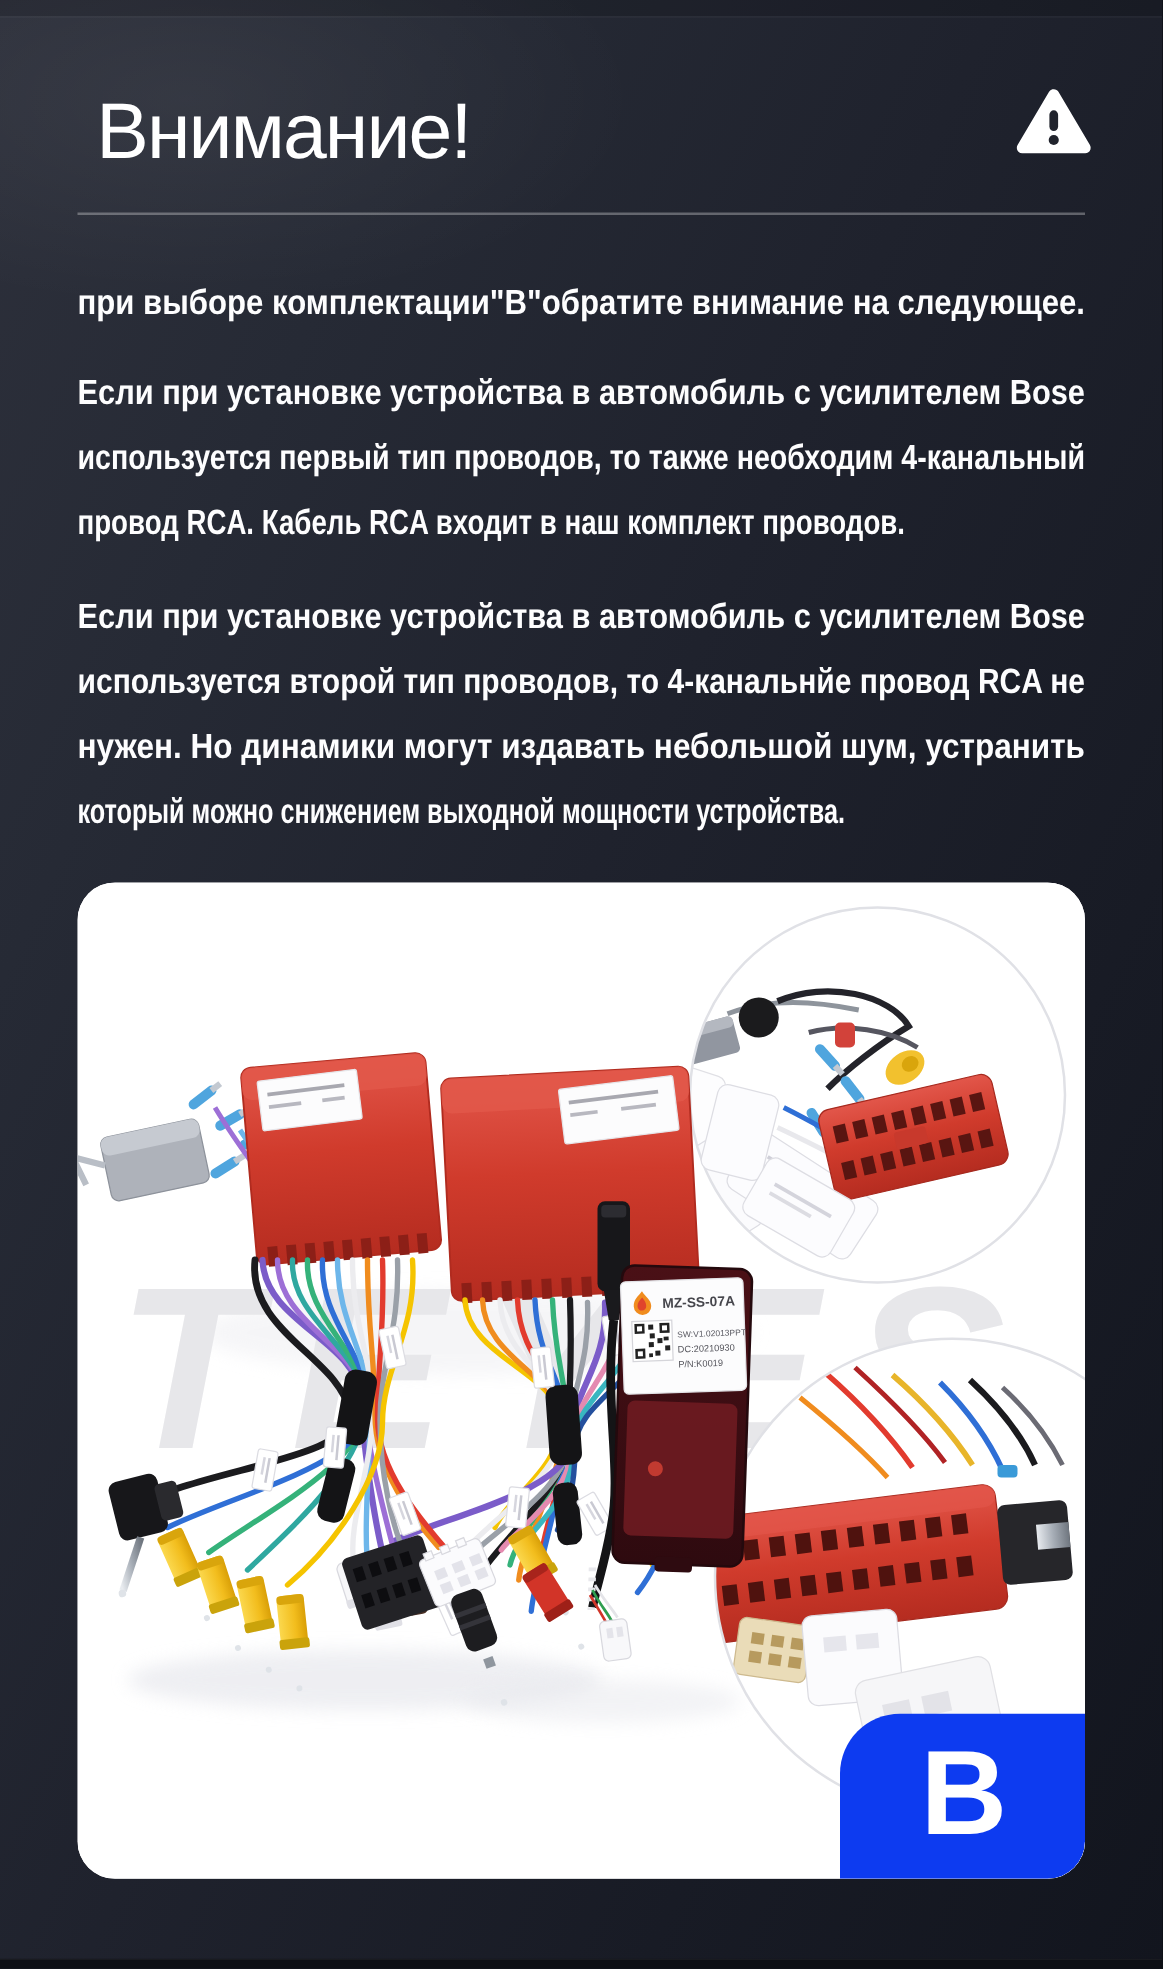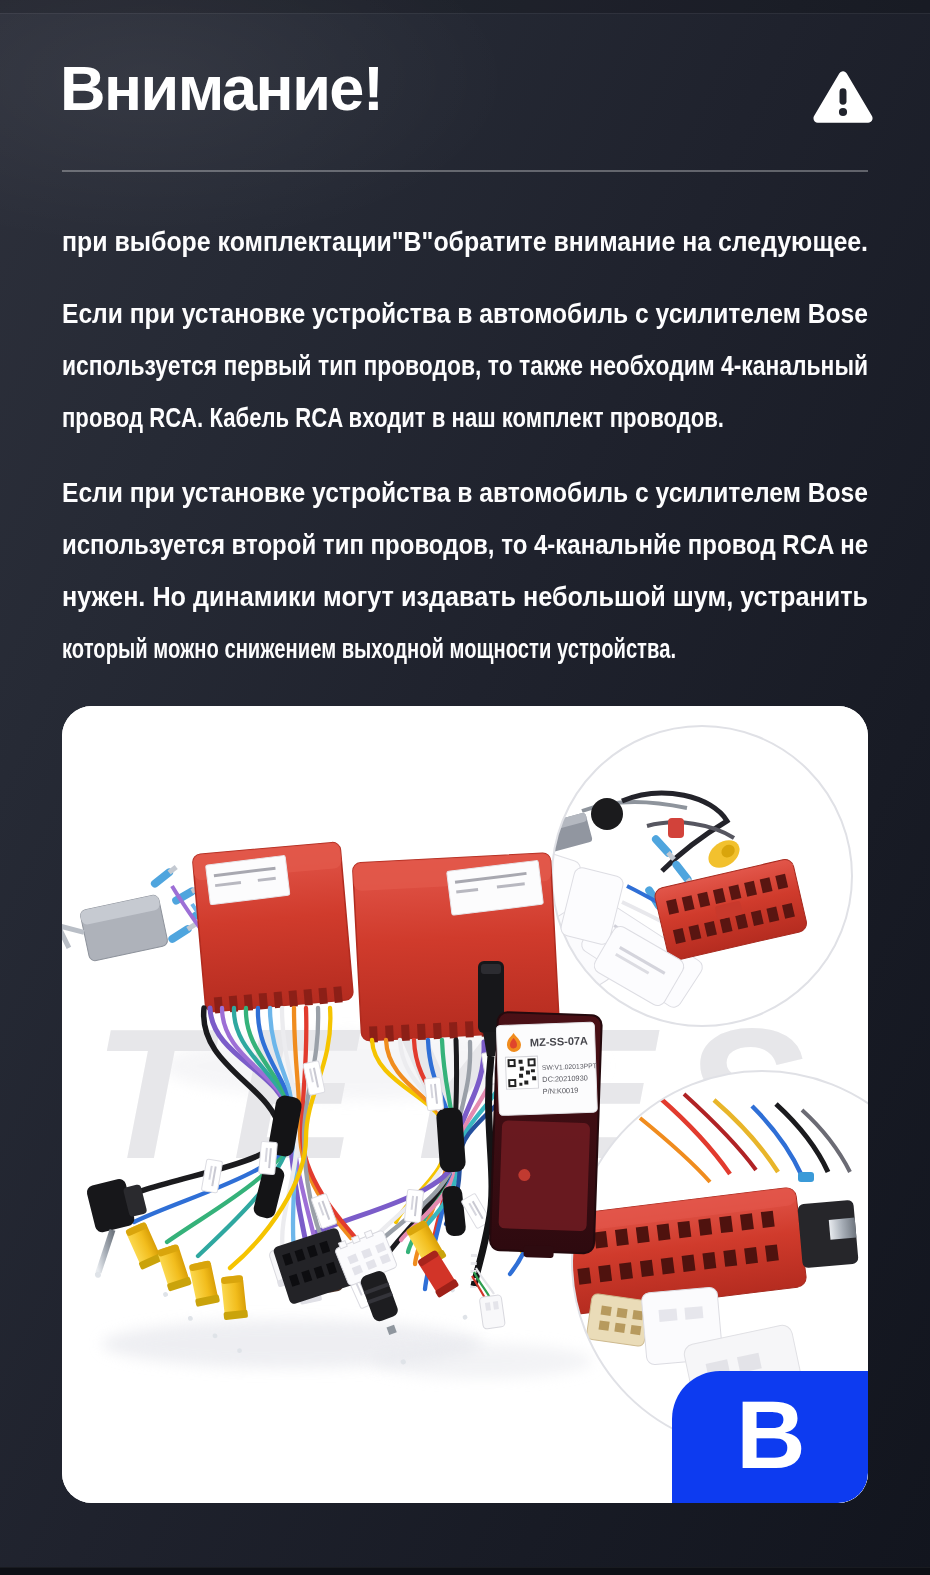--- a/index.html
+++ b/index.html
@@ -9,22 +9,22 @@
     background:linear-gradient(115deg,#2d303b 0%,#262a35 22%,#1f222d 48%,#181b25 75%,#12151e 100%);
   }
   .canvas::before{
     content:""; position:absolute; inset:0; pointer-events:none;
     background:radial-gradient(ellipse 560px 260px at 16% 5%, rgba(255,255,255,0.055), transparent 65%);
   }
   .top-seam{position:absolute;top:13px;left:0;right:0;height:1px;background:rgba(255,255,255,0.06);}
   .top-cap{position:absolute;top:0;left:0;right:0;height:13px;background:rgba(0,0,0,0.14);}
   .bottom-strip{position:absolute;bottom:0;left:0;right:0;height:7px;background:#0d0f15;border-top:1px solid rgba(255,255,255,0.05);}
   h1.title{
-    position:absolute; left:60px; top:52px; margin:0;
-    font-size:63px; line-height:72px; font-weight:700; letter-spacing:-1.5px; color:#ffffff;
+    position:absolute; left:60px; top:52px; margin:17px;
+    font-size:63px; line-height:72px; font-weight:400; letter-spacing:-1.5px; color:#ffffff;
   }
   .warn-icon{position:absolute; left:812px; top:68px; width:62px; height:58px;}
   .divider{position:absolute; top:170px; left:62px; width:806px; height:2px; background:rgba(255,255,255,0.30);}
   .body-copy{position:absolute; left:0; top:0;}
   .body-copy text{
     font-family:"Liberation Sans","DejaVu Sans",sans-serif;
     font-weight:700; font-size:28px; fill:#fdfdfe;
   }
   .photo-card{
     position:absolute; left:62px; top:706px; width:806px; height:797px;

